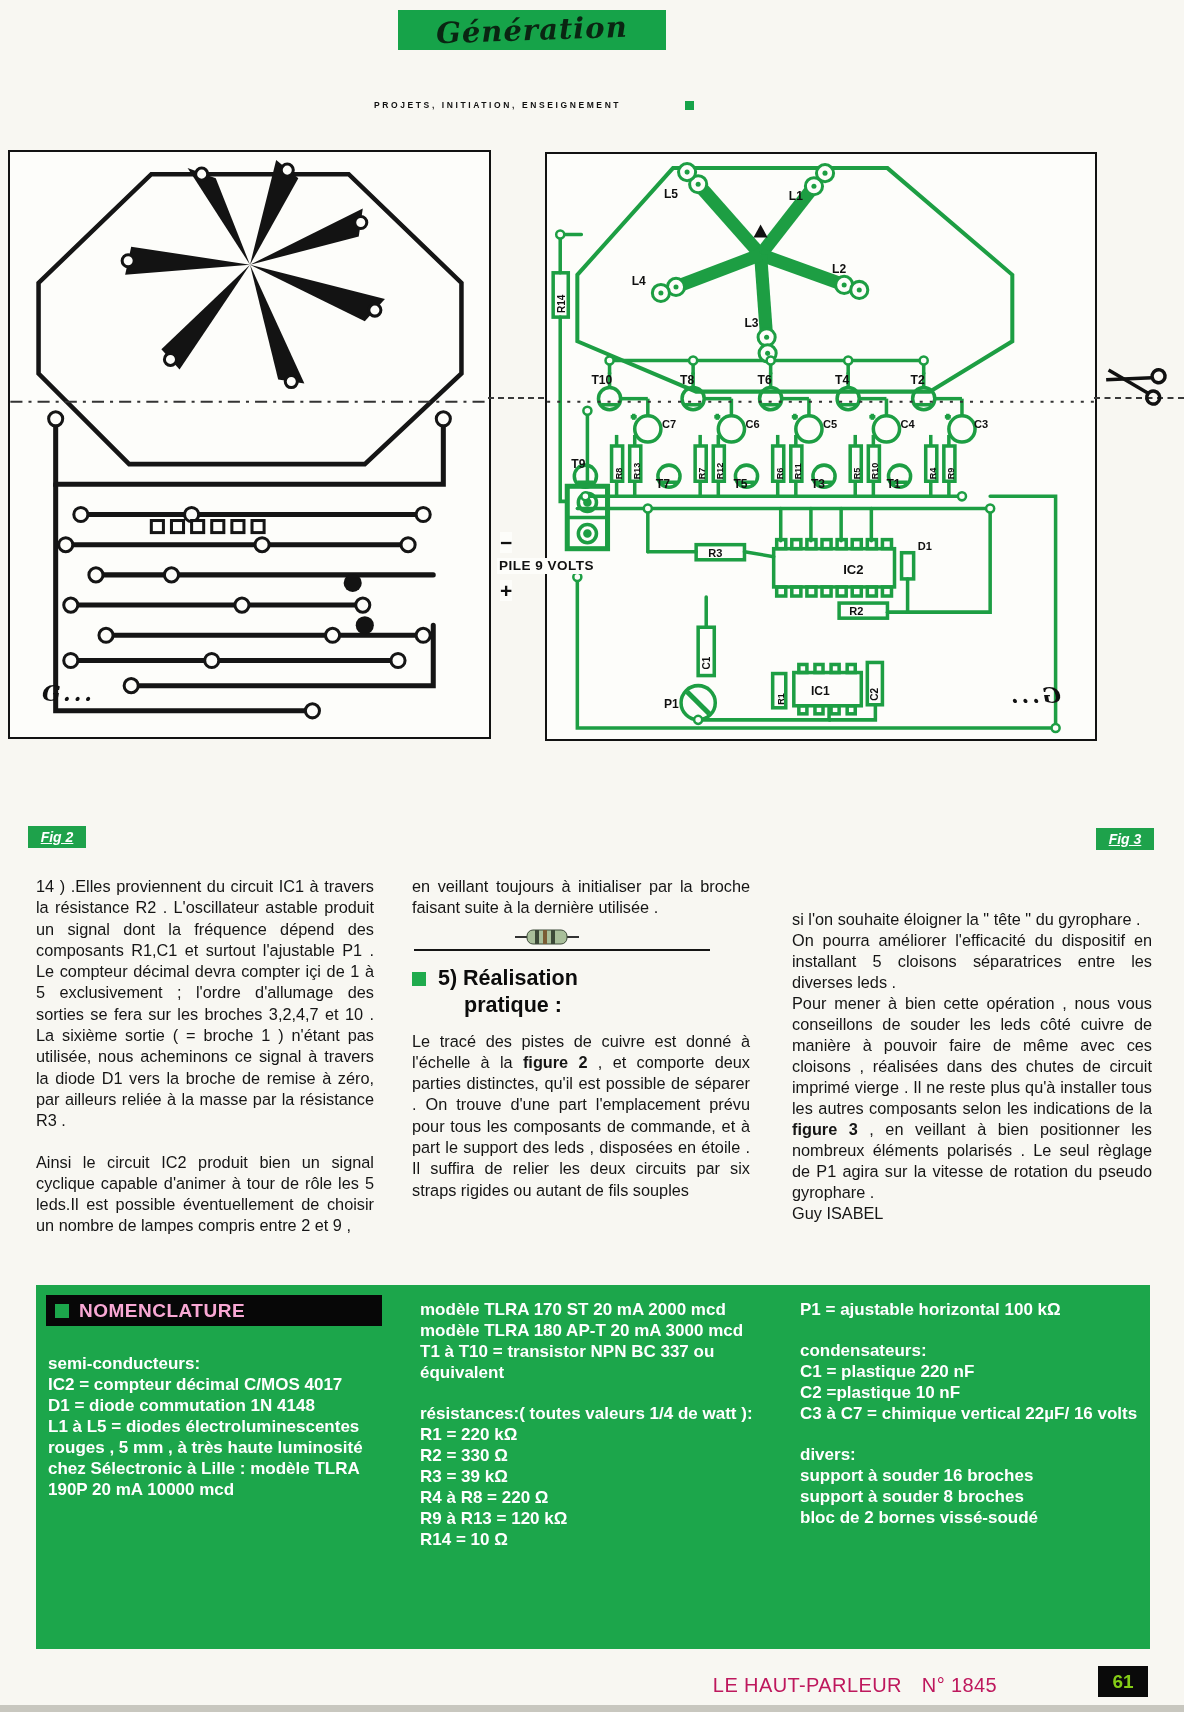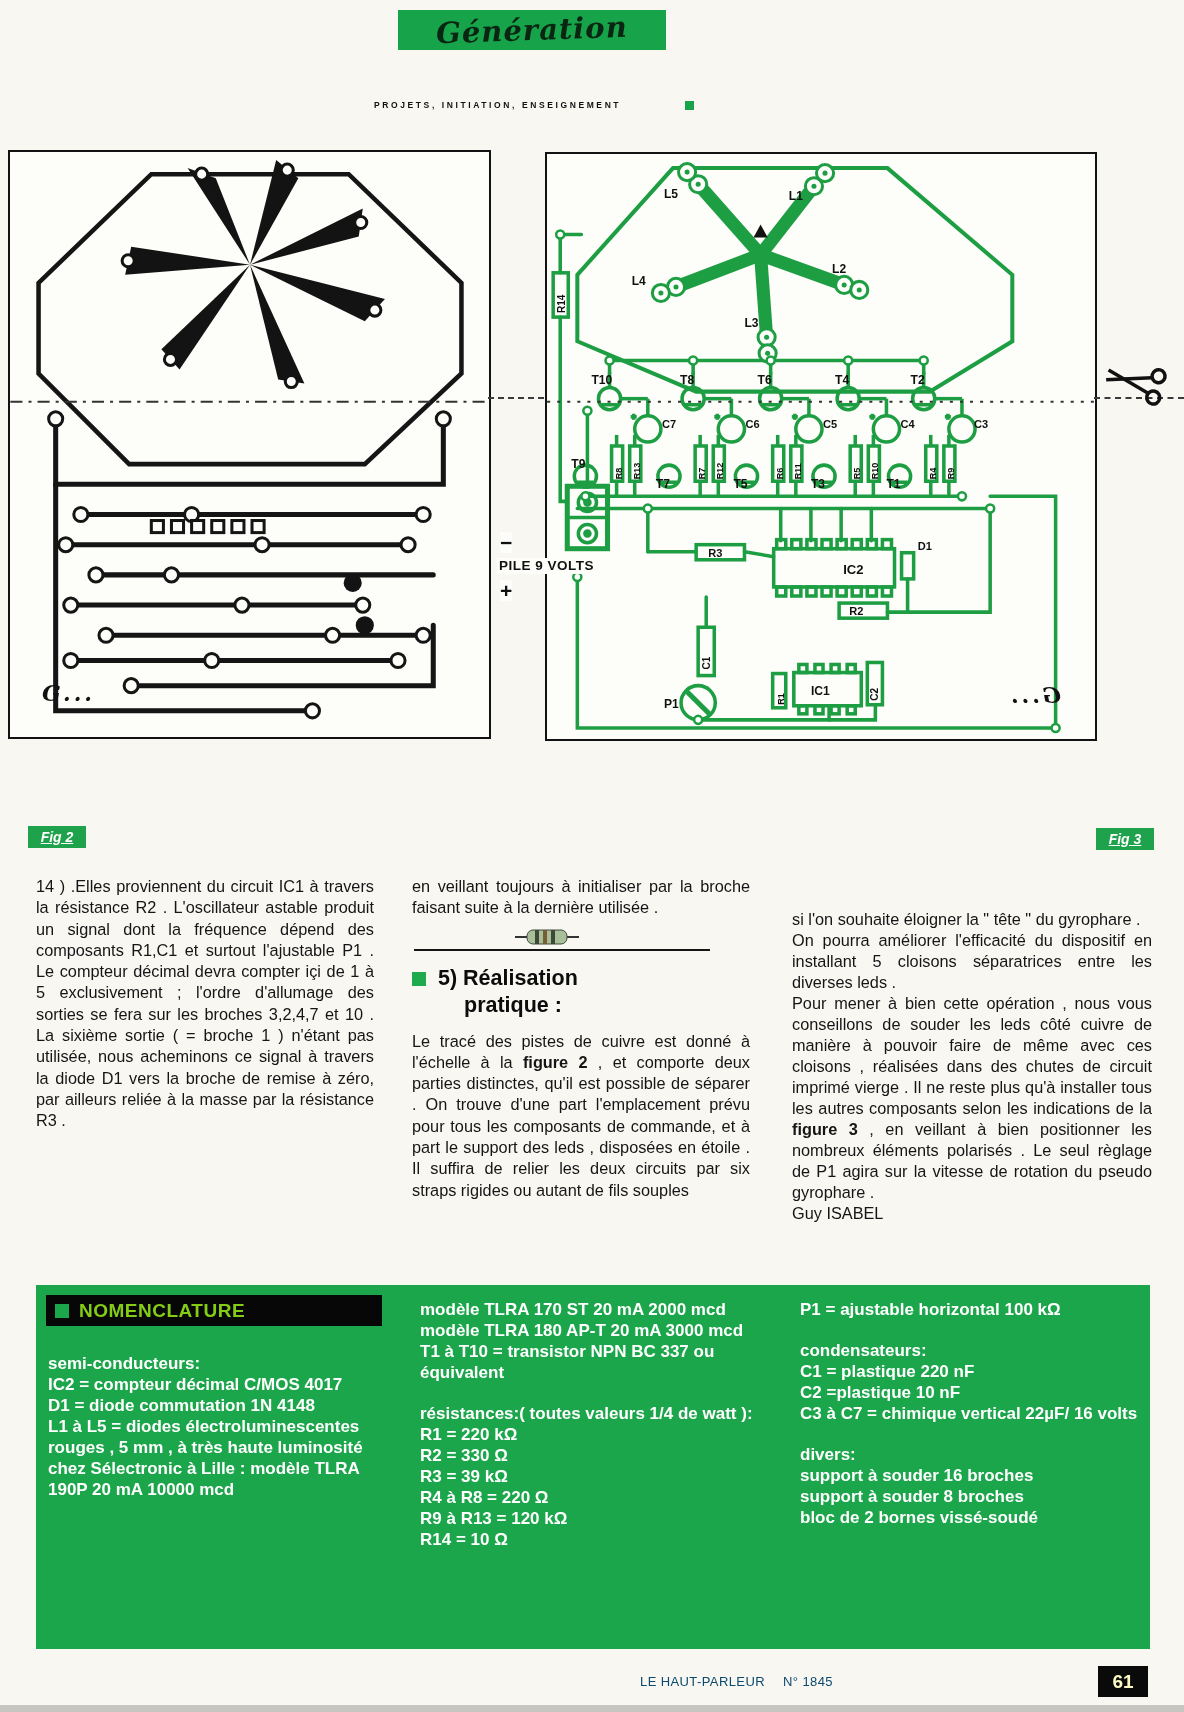--- a/index.html
+++ b/index.html
@@ -69,35 +69,35 @@
   .sec-bullet { width:14px; height:14px; background:#1fab4d; margin-top:7px; flex:none; }
   .sec-lines { font-weight:bold; font-size:21.5px; line-height:27px; color:#0c0c0c; }
   .sec-line2 { margin-left:26px; }
 
   .byline { text-align:left; margin-top:4px; padding-right:6px; }
 
   
   .nomenclature { position:absolute; left:36px; top:1285px; width:1114px; height:364px;
     background:#1ca64b; }
   .nom-header { position:absolute; left:10px; top:10px; width:336px; height:31px;
-    background:#070707; color:#84cc16; display:flex; align-items:center; gap:10px;
+    background:#070707; color:#f9a8d4; display:flex; align-items:center; gap:10px;
     padding-left:9px; box-sizing:border-box; font-weight:bold; font-size:19px; letter-spacing:0.5px; }
   .nom-square { width:14px; height:14px; background:#1ca64b; flex:none; }
   .nom-col { position:absolute; color:#ffffff; font-weight:bold; font-size:17px; line-height:21px; }
   #nom1 { left:12px;  top:68px;  width:348px; }
   #nom2 { left:384px; top:14px;  width:356px; }
   #nom3 { left:764px; top:14px;  width:342px; }
   .nom-gap { height:20px; }
 
   
-  #footer-text { position:absolute; left:640px; top:1674px; width:430px; text-align:left;
-    font-size:13px; color:#0c4a6e; letter-spacing:0.4px; }
+  #footer-text { position:absolute; left:640px; top:1674px; width:430px; text-align:center;
+    font-size:20px; color:#be185d; letter-spacing:0.4px; }
   #footer-text .issue { margin-left:14px; }
   #page-badge { position:absolute; left:1098px; top:1666px; width:50px; height:31px;
-    background:#0a0a0a; color:#fef9c3; display:flex; align-items:center; justify-content:center;
+    background:#0a0a0a; color:#84cc16; display:flex; align-items:center; justify-content:center;
     font-weight:bold; font-size:19px; }
   .scan-bottom { position:absolute; left:0; bottom:0; width:100%; height:7px; background:#c8c7bf; }
 </style>
 </head>
 <body>
 
 <div id="page">
 
   <div class="mast-green">
     <span class="mast-script">Génération</span>
@@ -388,20 +388,21 @@
         <circle cx="52" cy="11" r="6.5"></circle>
         <circle cx="52" cy="33" r="6.5"></circle>
         <line x1="46" y1="14" x2="2" y2="27"></line>
         <line x1="46" y1="30" x2="2" y2="17"></line>
       </g>
     </svg>
   </div>
 
   <div class="article-col" id="col1">
     <p>14 ) .Elles proviennent du circuit  IC1 à travers la résistance R2 . L'oscillateur astable  produit un signal dont la fréquence dépend des composants  R1,C1 et surtout l'ajustable P1 . Le compteur décimal devra compter içi de 1 à 5 exclusivement ; l'ordre d'allumage des sorties se fera sur les broches 3,2,4,7 et 10 . La sixième sortie ( = broche 1 ) n'étant pas utilisée, nous acheminons ce signal à travers la diode D1 vers la broche de remise à zéro, par ailleurs reliée à la masse par la résistance R3 .</p>
+    <p class="pgap">Ainsi le circuit  IC2 produit bien un signal cyclique capable d'animer à tour de rôle les 5 leds.Il est possible éventuellement de choisir un nombre de lampes compris entre 2 et 9 ,</p>
   </div>
 
   <div class="article-col" id="col2">
     <p>en veillant toujours à initialiser par la broche faisant suite  à la dernière utilisée .</p>
     <div class="divider">
       <span class="resistor-icon">
         <svg width="64" height="20" viewBox="0 0 64 20">
           <line x1="0" y1="10" x2="12" y2="10" stroke="#333" stroke-width="2"></line>
           <line x1="52" y1="10" x2="64" y2="10" stroke="#333" stroke-width="2"></line>
           <rect x="12" y="3" width="40" height="14" rx="6" fill="#a9bf9a" stroke="#3d4a38"></rect>

